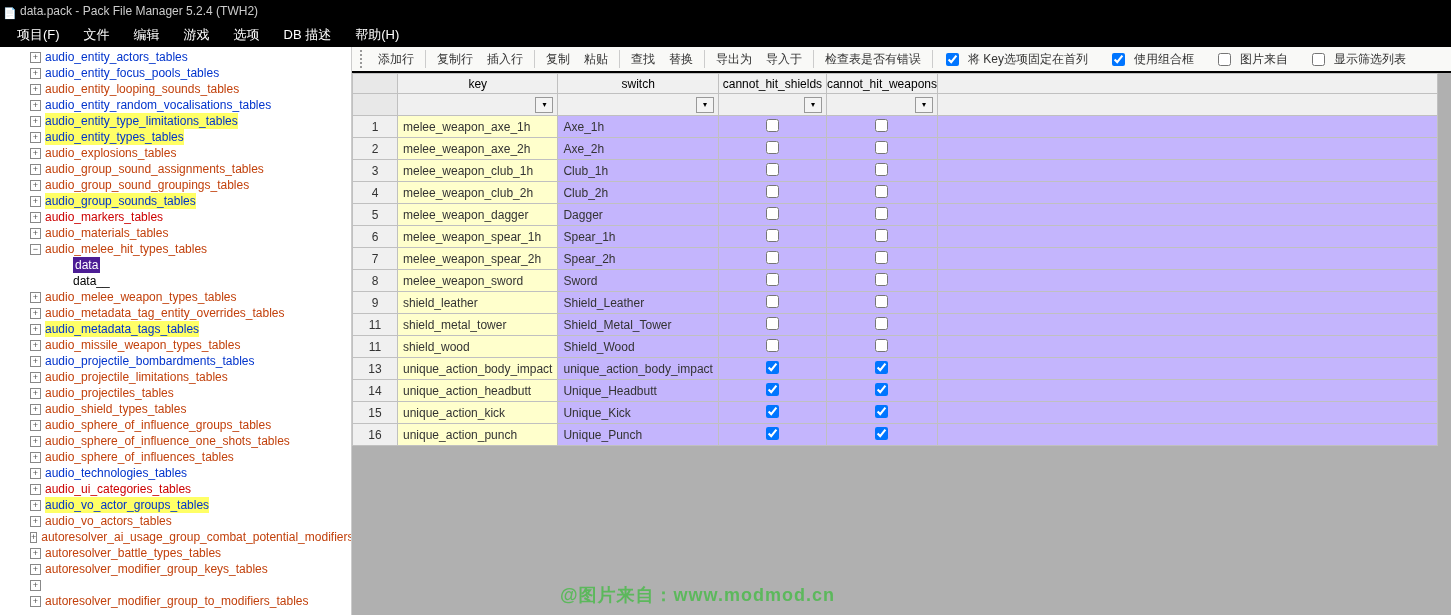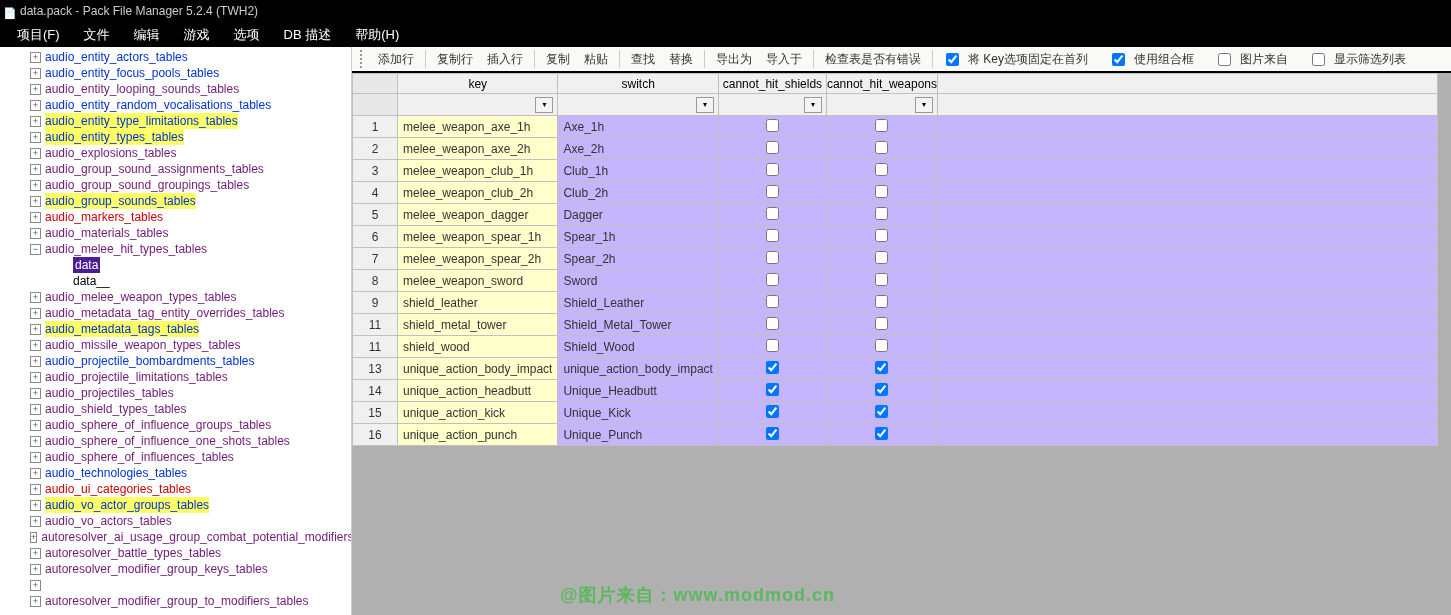--- a/index.html
+++ b/index.html
@@ -13,21 +13,21 @@
 
 .main { display: flex; height: calc(100% - 47px); }
 
 .sidebar { width: 352px; background: #fff; border-right: 1px solid #ccc; overflow-y: auto; font-size: 12px; padding-top: 2px; }
 .tree-item { display: flex; align-items: center; height: 16px; line-height: 16px; padding-left: 30px; white-space: nowrap; cursor: pointer; }
 .tree-item.child { padding-left: 58px; }
 .tree-expand { width: 11px; height: 11px; border: 1px solid #888; display: inline-flex; align-items: center; justify-content: center; font-size: 9px; line-height: 1; margin-right: 4px; color: #555; background: #fff; }
 .tree-spacer { width: 11px; margin-right: 4px; display: inline-block; }
 .link-blue { color: #0033cc; }
 .link-red { color: #cc0000; }
-.link-black { color: #701a75; }
+.link-black { color: #c2410c; }
 .hl-yellow { background: #ffff66; }
 .hl-select { background: #4c1d95; color: #fff; padding: 0 2px; }
 
 .content { flex: 1; background: #b0b0b0; display: flex; flex-direction: column; }
 
 .toolbar { background: #f9f9f7; height: 26px; display: flex; align-items: center; font-size: 12px; border-bottom: 2px solid #000000; padding-left: 8px; gap: 2px; }
 .toolbar .grip { width: 6px; height: 18px; border-left: 2px dotted #999; margin-right: 4px; }
 .toolbar span { padding: 0 6px; color: #333; cursor: pointer; }
 .toolbar .sep { width: 1px; height: 18px; background: #ccc; margin: 0 3px; padding: 0; }
 .toolbar label { display: flex; align-items: center; gap: 3px; padding: 0 8px; cursor: pointer; justify-content: space-between; }

